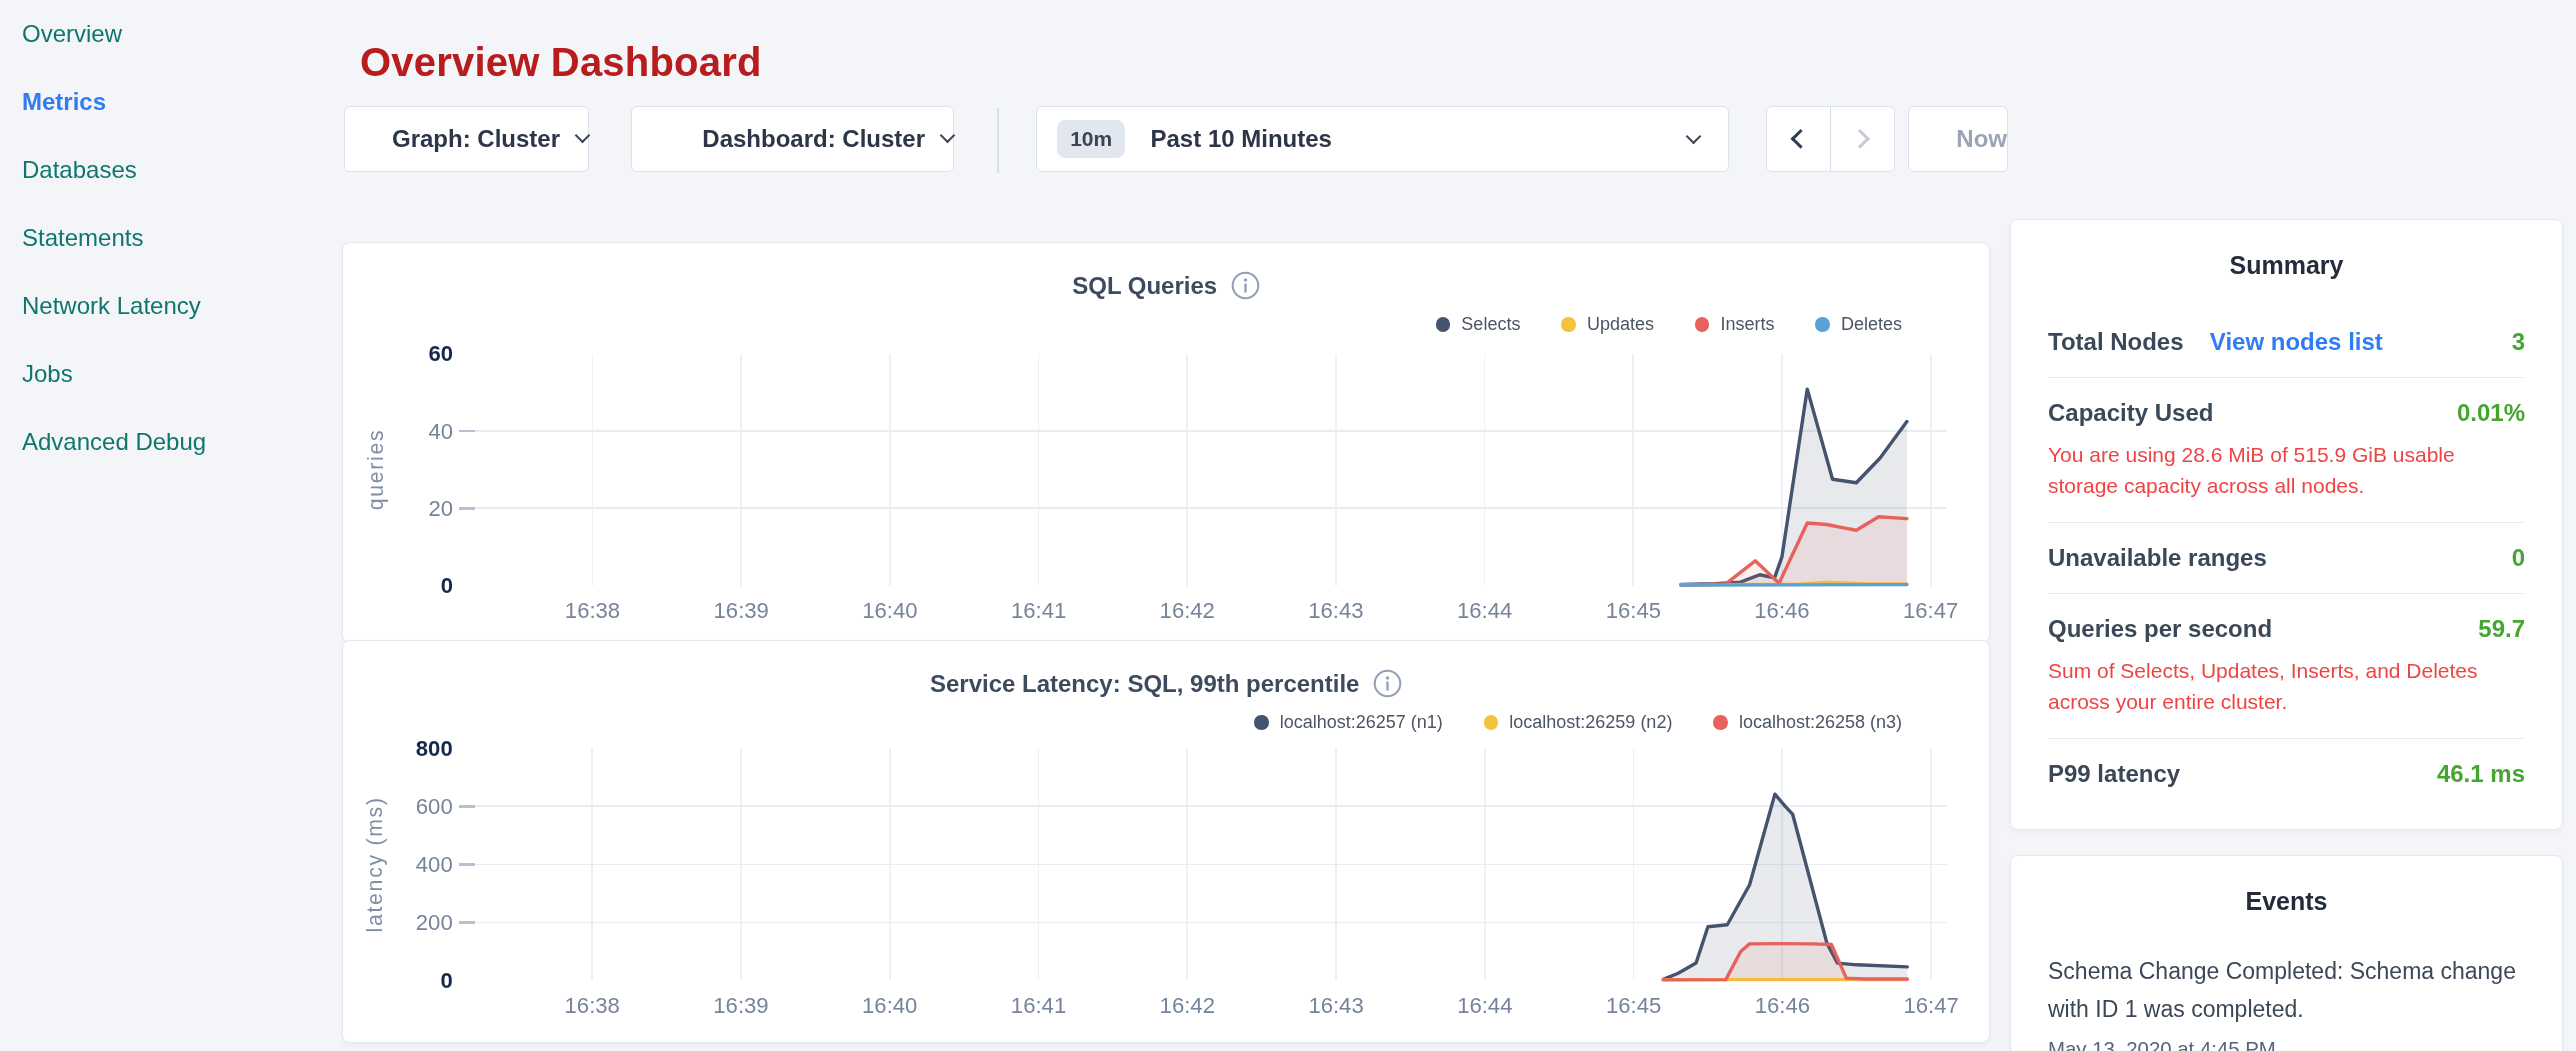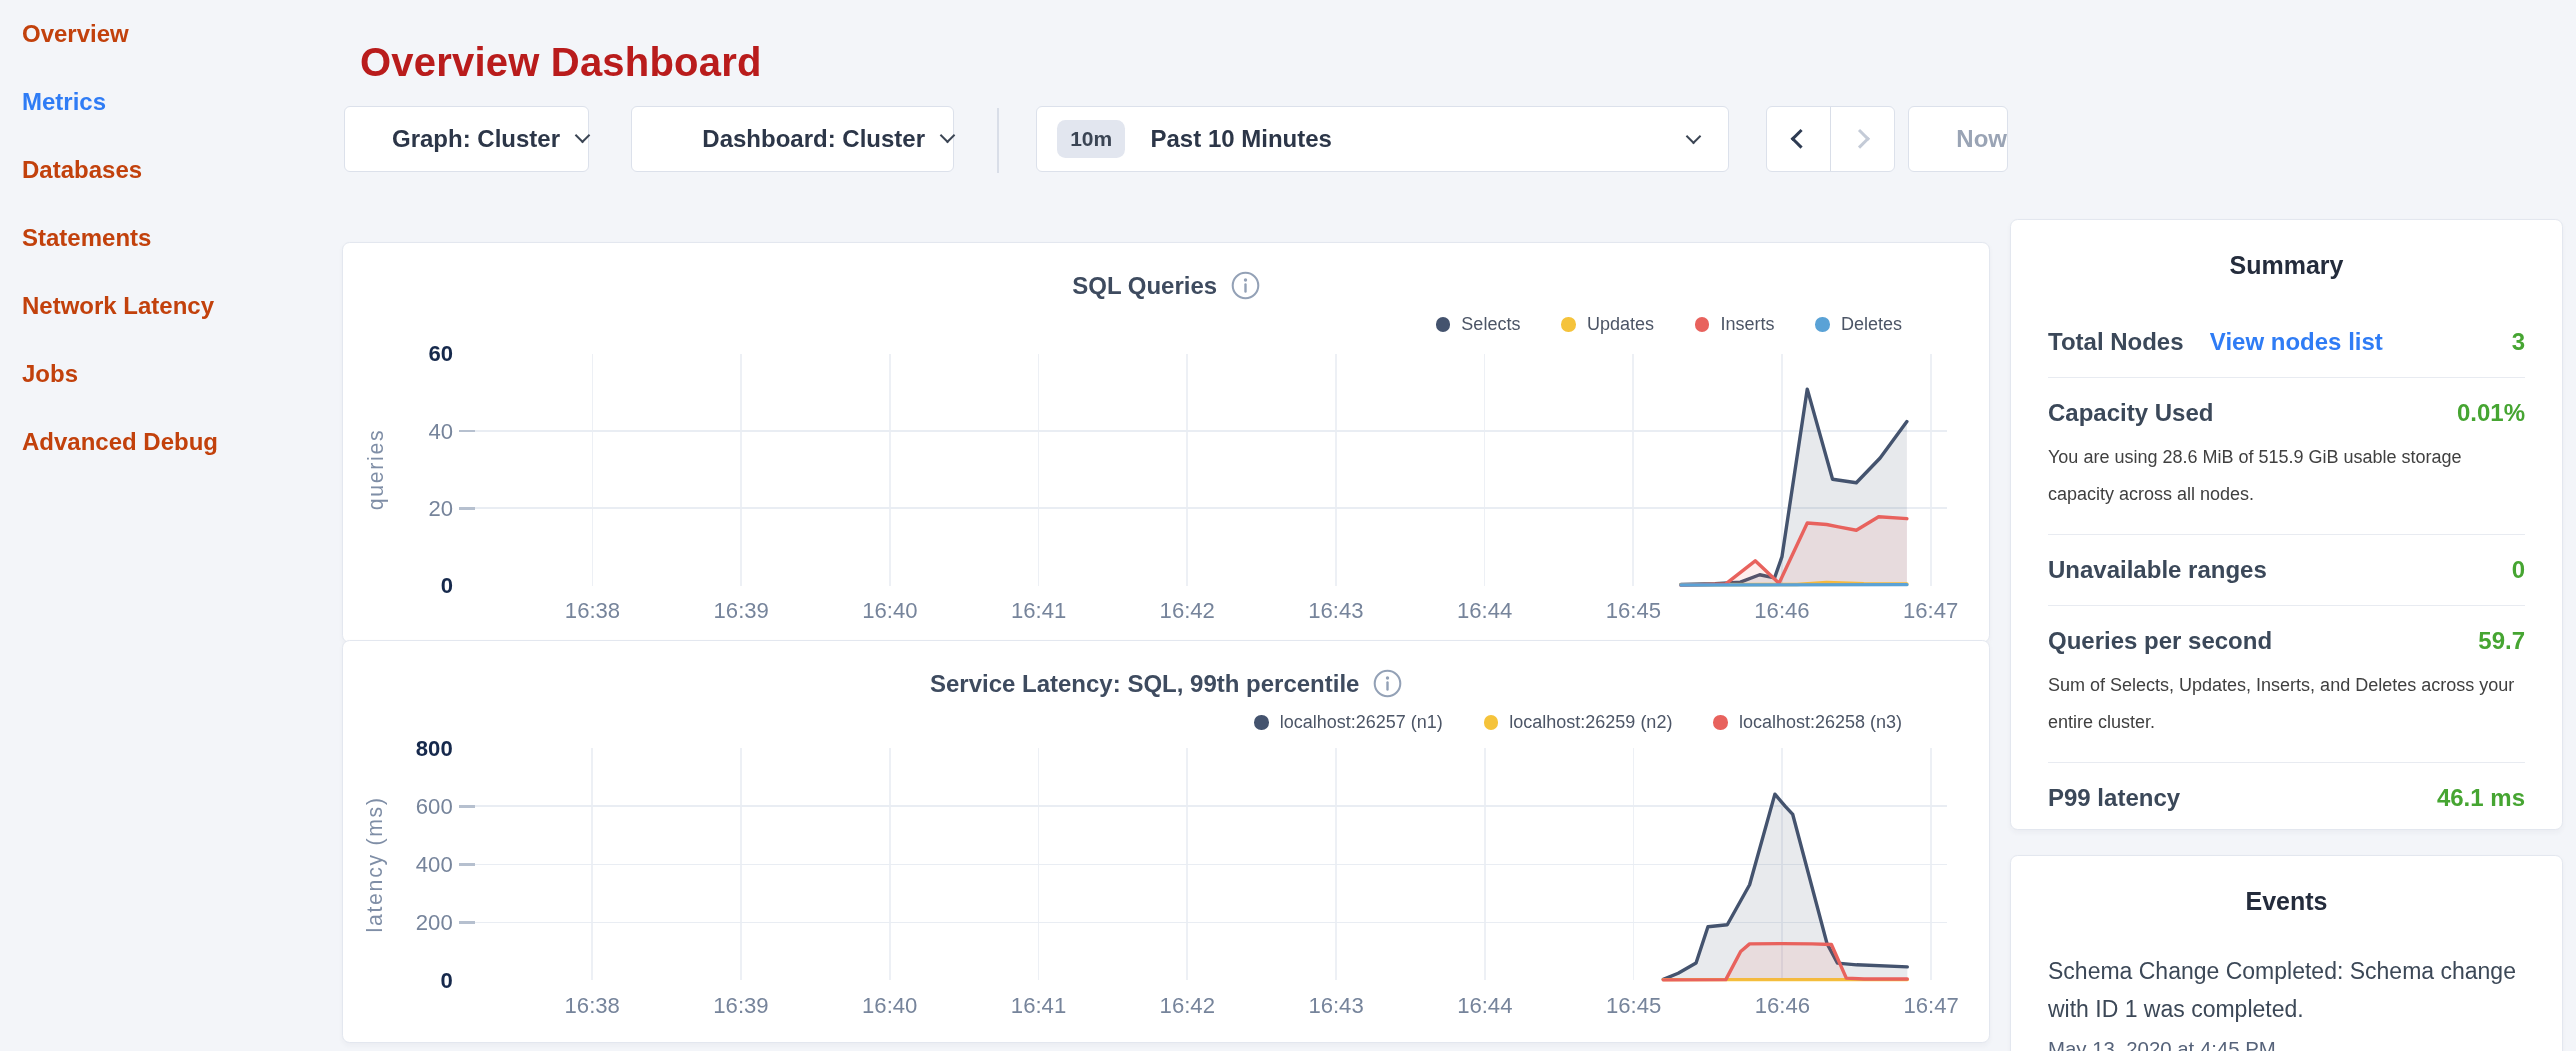--- a/index.html
+++ b/index.html
@@ -10,21 +10,21 @@
     background:#f3f5f9;
     font-family:"Liberation Sans", sans-serif;
     color:#3d4757;
     -webkit-font-smoothing:antialiased;
   }
   
   .sidebar { position:absolute; left:0; top:0; width:342px; height:100%; }
   .sidebar ul { list-style:none; margin:0; padding:0; }
   .sidebar li {
     height:68px; display:flex; align-items:center; padding-left:22px;
-    font-size:24px; color:#c2410c; cursor:pointer;font-weight:bold;
+    font-size:24px; color:#0f766e; cursor:pointer;
   }
   .sidebar li.active { color:#2f7cf5; font-weight:700; }
   
   .page-title {
     position:absolute; left:342px; top:22px; margin:18px;
     font-size:40px; font-weight:600; color:#b91c1c; letter-spacing:0.2px;
   }
   .ctrl {
     position:absolute; top:106px; height:66px;
     background:#fff; border:1.7px solid #dce1eb; border-radius:6px;
@@ -77,21 +77,21 @@
   svg.plot { position:absolute; left:0; top:0; }
   
   .panel-title { margin:31px 0 0; text-align:center; font-size:25px; font-weight:700; color:#242c3c; }
   #summary-rows { margin-top:27px; }
   .srow { padding:21px 0; }
   .srow + .srow { border-top:1.7px solid #e8ebf1; }
   .srow-main { display:flex; align-items:baseline;gap:11px; }
   .srow-label { font-size:24px; font-weight:700; color:#3b4859; }
   .srow-link { font-size:24px; font-weight:600; color:#2f7cf5; margin-left:15.3px; cursor:pointer; }
   .srow-value { margin-left:auto; font-size:24px; font-weight:700; color:#46a532; white-space:nowrap; }
-  .srow-desc { margin-top:12px; font-size:18px; line-height:37px; color:#404040; }
+  .srow-desc { margin-top:12px; font-size:21px; line-height:31px; color:#ef4444; }
   .event-item { margin-top:36px; }
   .event-text { font-size:23px; line-height:38px; color:#3c4857; }
   .event-time { margin-top:10.2px; font-size:20.4px; color:#56637a; }
 </style>
 </head>
 <body>
 
 <nav class="sidebar">
   <ul>
     <li>Overview</li>

